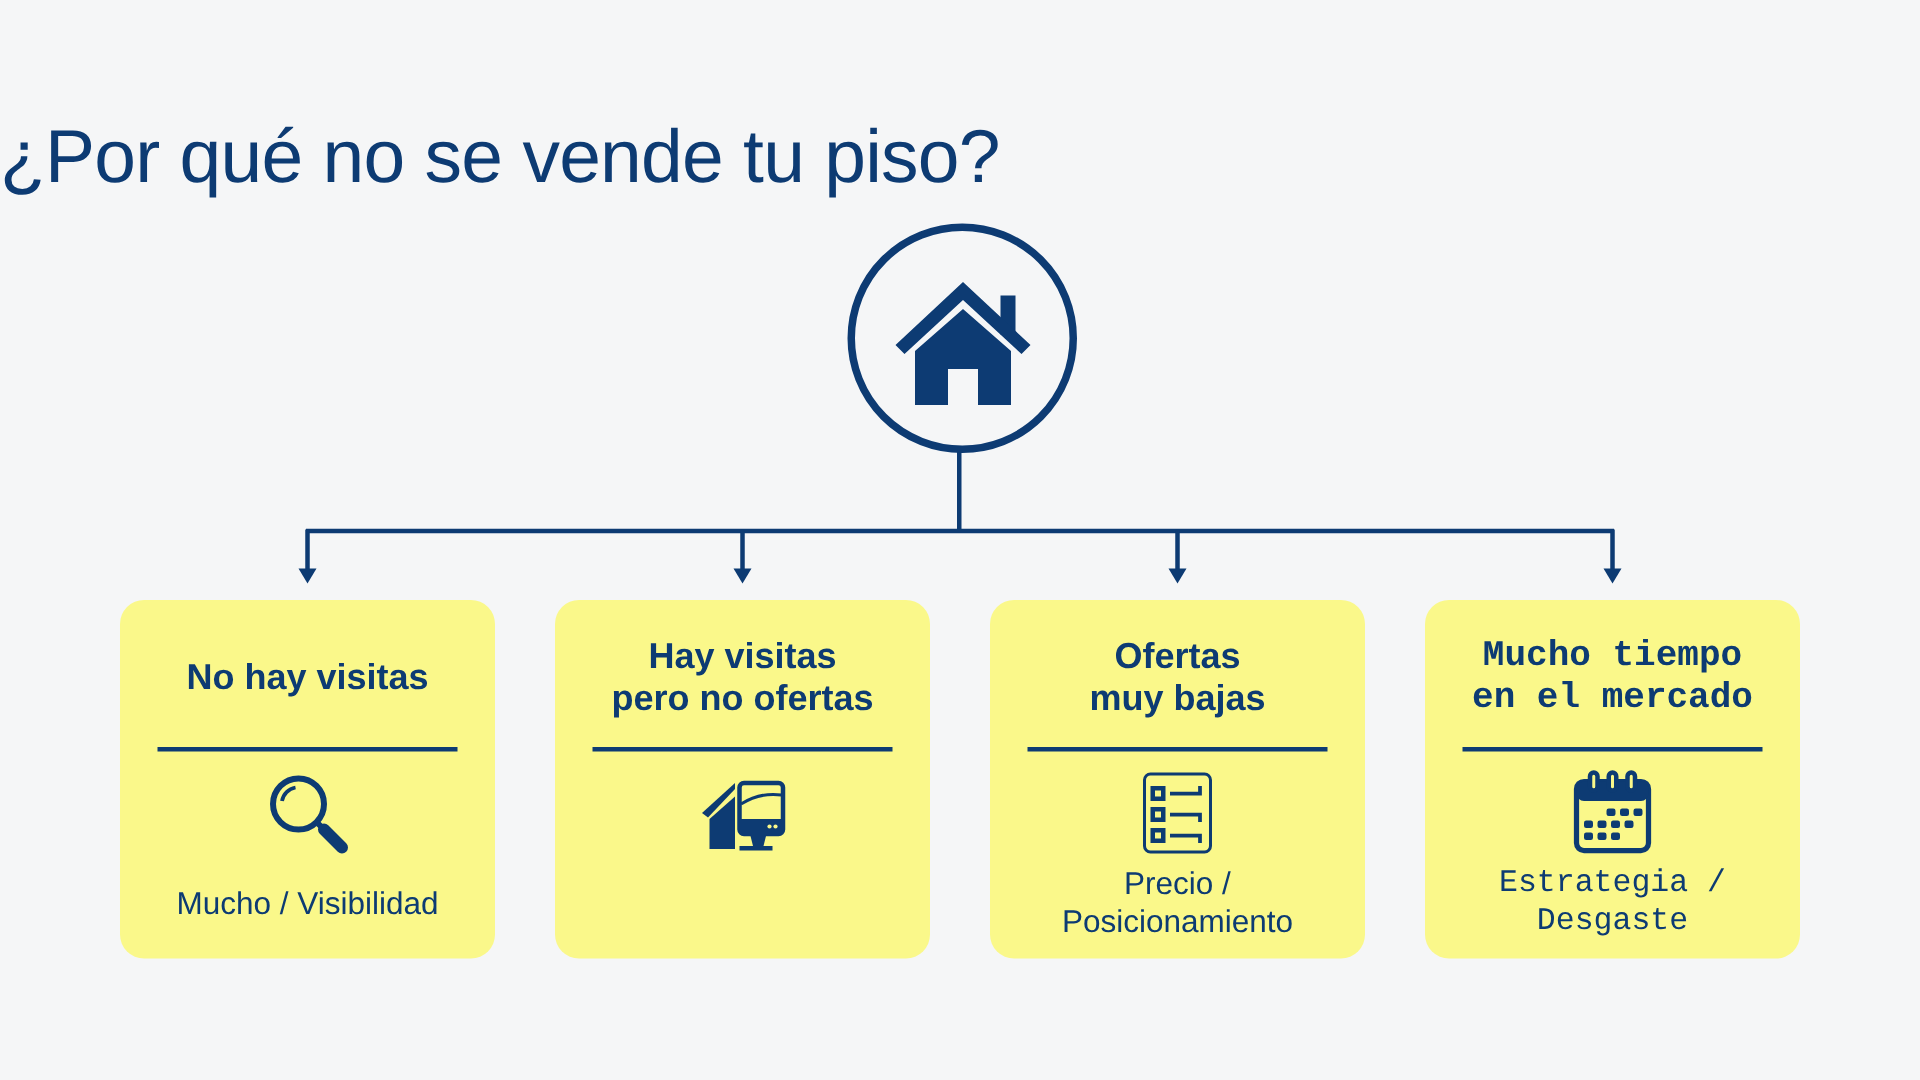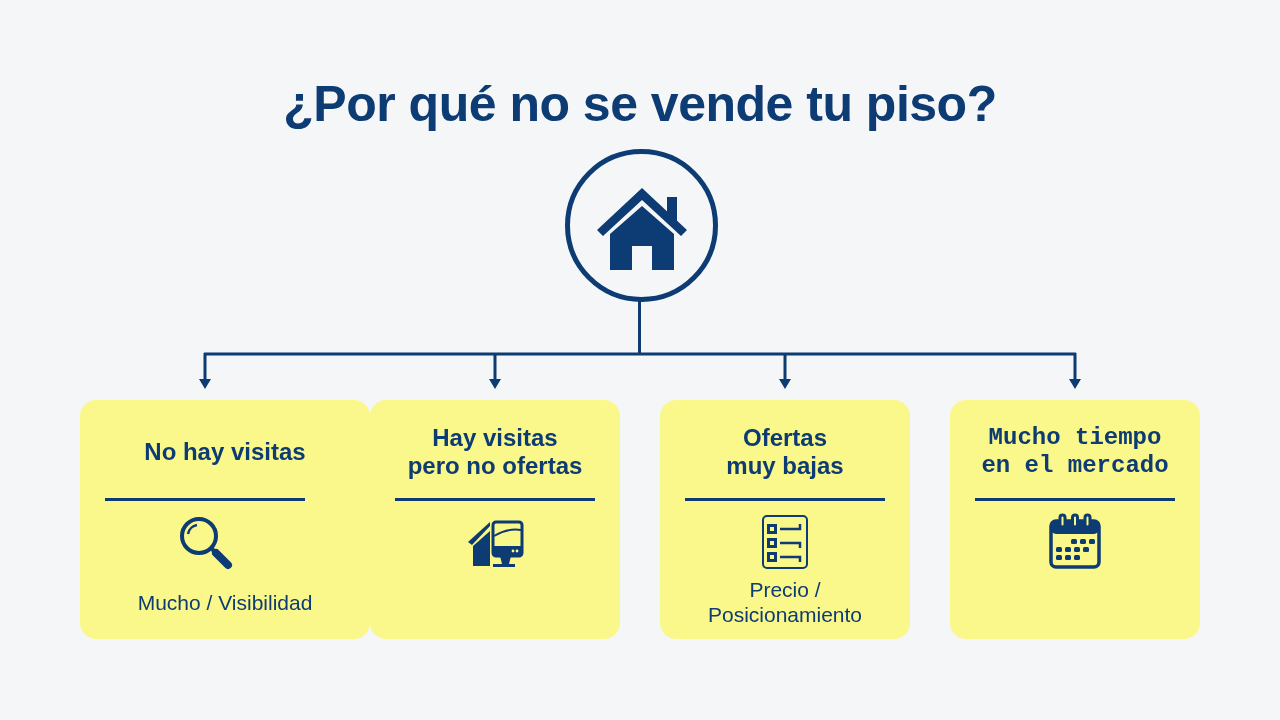--- a/index.html
+++ b/index.html
@@ -1,17 +1,17 @@
 <!DOCTYPE html>
 <html><head>
 <meta charset="utf-8">
 <style>
   html,body{margin:0;padding:0;}
   body{width:1280px;height:720px;background:#f5f6f7;position:relative;overflow:hidden;font-family:"Liberation Sans",sans-serif;color:#0d3b73;}
-  .title{position:absolute;top:72px;left:0;width:1280px;text-align:center;font-size:50px;font-weight:bold;letter-spacing:-0.5px;color:#0d3b73;line-height:64px;}
+  .title{position:absolute;top:72px;left:0;width:1280px;font-size:50px;font-weight:normal;letter-spacing:-0.5px;color:#0d3b73;line-height:64px;}
   .hub{position:absolute;left:565px;top:149px;width:143px;height:143px;border:5px solid #0d3b73;border-radius:50%;background:#f5f6f7;}
   .hub svg{position:absolute;left:22px;top:24px;}
   svg.lines{position:absolute;left:0;top:0;}
   .card{position:absolute;top:400px;width:250px;height:239px;background:#faf88a;border-radius:16px;}
   .card .head{position:absolute;top:20px;left:0;width:100%;height:64px;display:flex;align-items:center;justify-content:center;text-align:center;font-weight:bold;font-size:24px;line-height:28px;color:#0d3b73;white-space:pre-line;}
   .card .rule{position:absolute;top:98px;left:25px;width:200px;height:3px;background:#0d3b73;}
   .card .icon{position:absolute;top:112px;left:95px;width:60px;height:60px;}
   .card .foot{position:absolute;top:176px;left:0;width:100%;height:52px;display:flex;align-items:center;justify-content:center;text-align:center;font-size:21px;line-height:25px;color:#0d3b73;white-space:pre-line;}
 </style>
 </head>
@@ -39,21 +39,21 @@
 <div class="hub">
   <svg width="100" height="95" viewBox="0 0 100 95">
     <g fill="#0d3b73">
       <rect x="75" y="19" width="10" height="26"></rect>
       <polygon points="50,10 95,52 89,58 50,22 11,58 5,52"></polygon>
       <polygon points="50,28 82,56 82,92 60,92 60,68 40,68 40,92 18,92 18,56"></polygon>
     </g>
   </svg>
 </div>
 
-<div class="card" style="left:80px;padding-left:40px;">
+<div class="card" style="left:80px;">
   <div class="head">No hay visitas</div>
   <div class="rule"></div>
   <svg class="icon" viewBox="0 0 60 60">
     <circle cx="24" cy="24" r="17" fill="none" stroke="#0d3b73" stroke-width="4"></circle>
     <path d="M13 22 A11 11 0 0 1 22 13" fill="none" stroke="#0d3b73" stroke-width="2.5"></path>
     <line x1="36" y1="36" x2="40" y2="40" stroke="#0d3b73" stroke-width="4"></line>
     <line x1="41" y1="41" x2="53" y2="53" stroke="#0d3b73" stroke-width="8" stroke-linecap="round"></line>
   </svg>
   <div class="foot">Mucho / Visibilidad</div>
 </div>
@@ -121,13 +121,14 @@
         <rect x="44" y="27" width="6" height="5" rx="1.5"></rect>
       <rect x="11" y="35" width="6" height="5" rx="1.5"></rect>
         <rect x="20" y="35" width="6" height="5" rx="1.5"></rect>
         <rect x="29" y="35" width="6" height="5" rx="1.5"></rect>
         <rect x="38" y="35" width="6" height="5" rx="1.5"></rect>
       <rect x="11" y="43" width="6" height="5" rx="1.5"></rect>
         <rect x="20" y="43" width="6" height="5" rx="1.5"></rect>
         <rect x="29" y="43" width="6" height="5" rx="1.5"></rect>
     </g>
   </svg>
+  <div class="foot">Estrategia / Desgaste</div>
 </div>
 
 </body></html>

